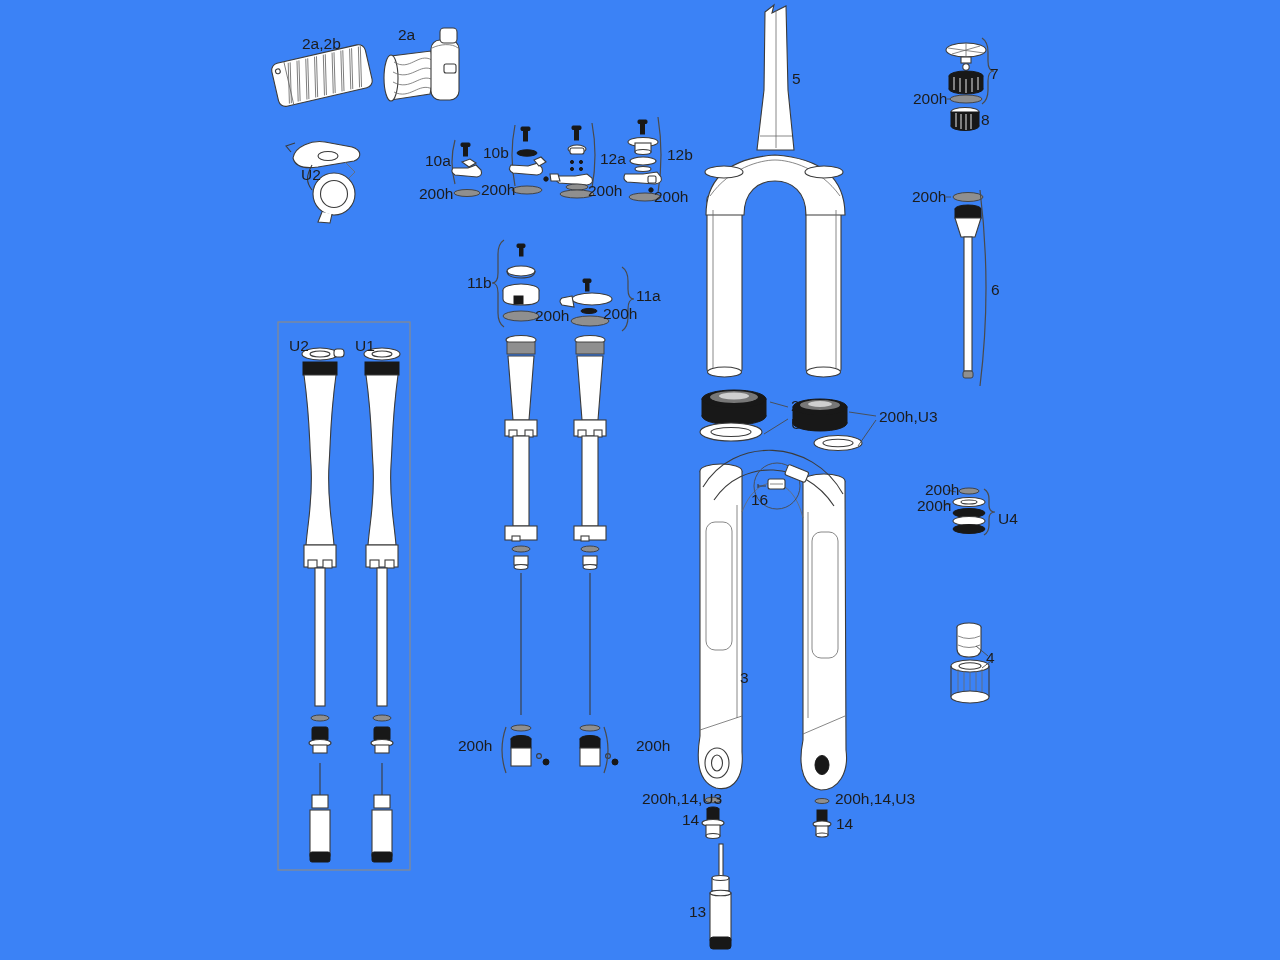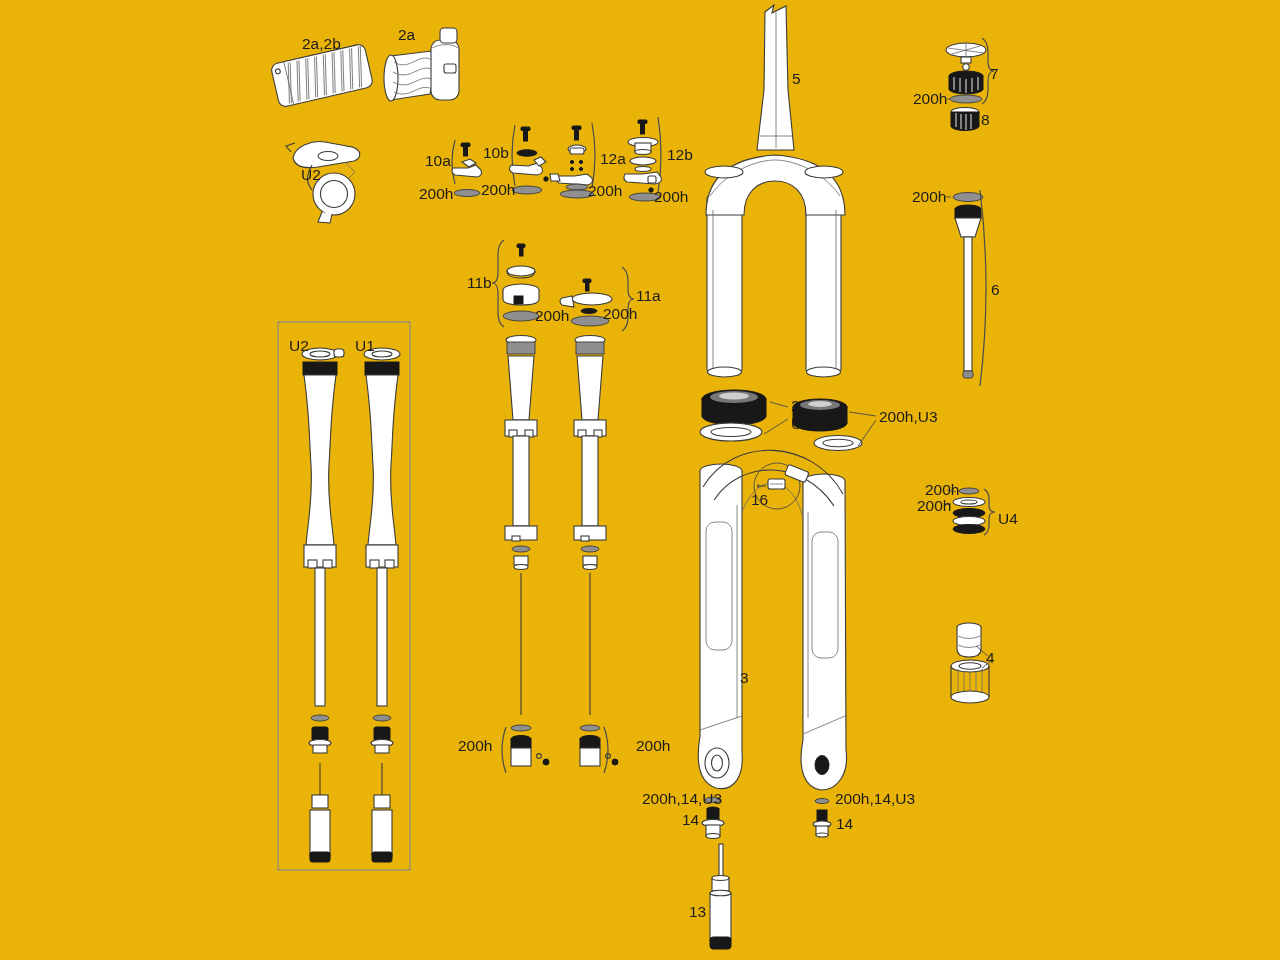--- a/index.html
+++ b/index.html
@@ -1,16 +1,16 @@
 <!DOCTYPE html>
 <html><head>
 <meta charset="utf-8">
 <style>
   html,body{margin:0;padding:0;background:#ffffff;}
-  .stage{position:relative;width:1280px;height:960px;background:#eab308;overflow:hidden;
+  .stage{position:relative;width:1280px;height:960px;background:#3b82f6;overflow:hidden;
          font-family:"Liberation Sans",sans-serif;}
   svg{position:absolute;left:0;top:0;}
   svg text{font-family:"Liberation Sans","DejaVu Sans",sans-serif;font-size:15.5px;fill:#1c1c1c;}
   .ln{stroke:#3b3b3b;stroke-width:1.1;fill:none;}
   .lnthin{stroke:#6a6a6a;stroke-width:0.8;fill:none;}
   .fillw{fill:#ffffff;stroke:#3b3b3b;stroke-width:1.1;}
   .filld{fill:#181818;stroke:#181818;}
   .fillg{fill:#8f8f8f;stroke:#3b3b3b;stroke-width:0.9;}
   .brace{stroke:#4a4a4a;stroke-width:1.2;fill:none;}
   .callout{stroke:#4a4a4a;stroke-width:0.9;fill:none;}

